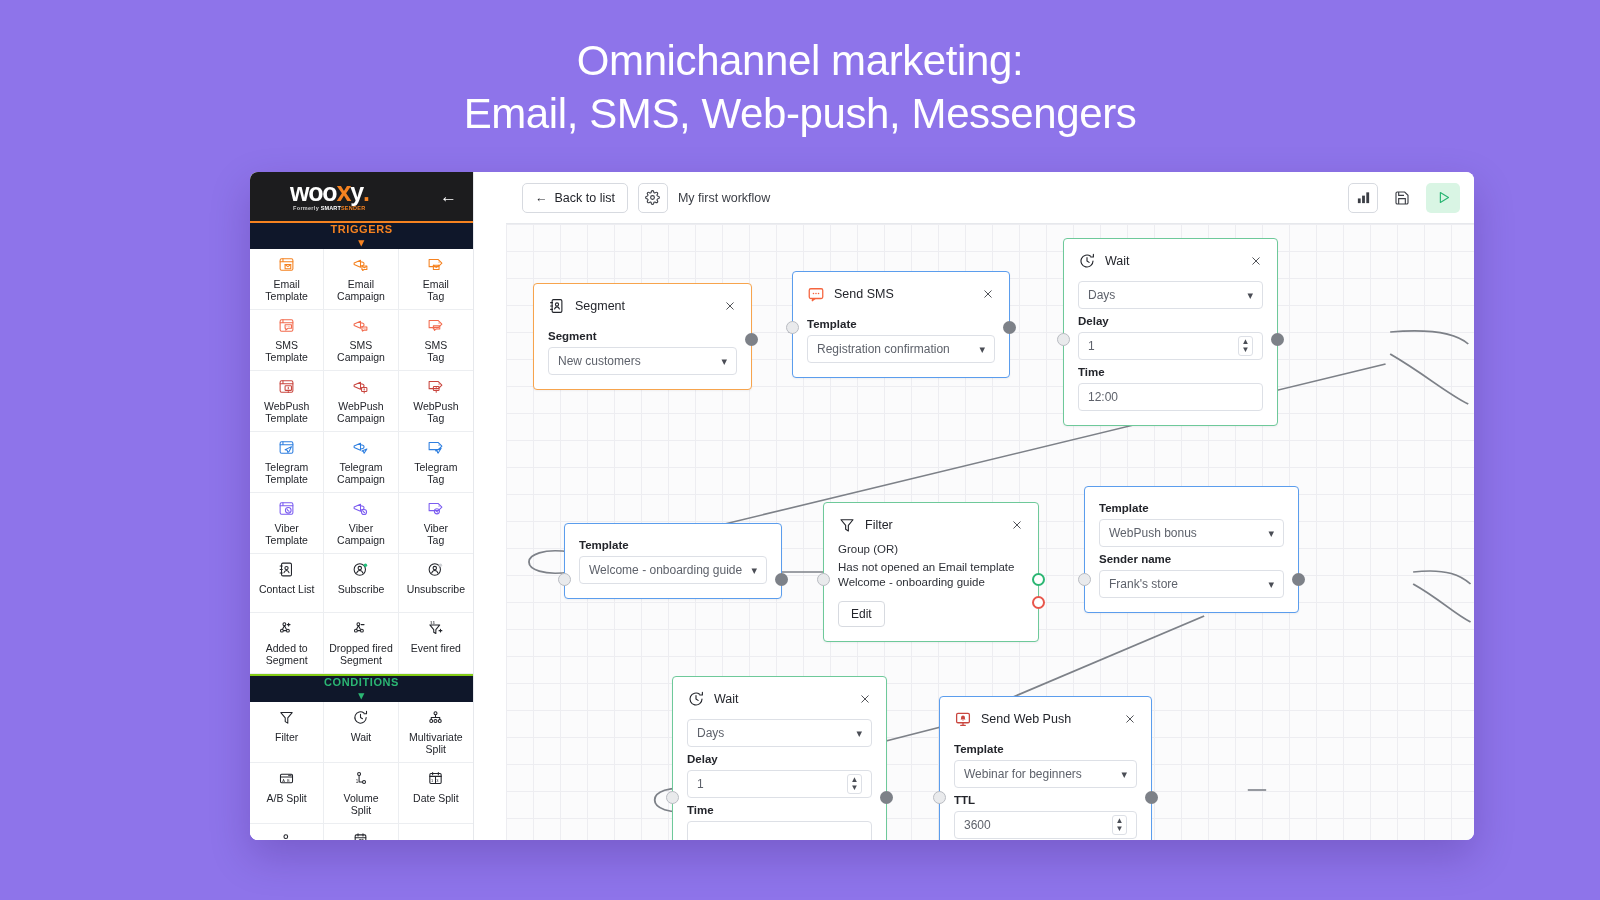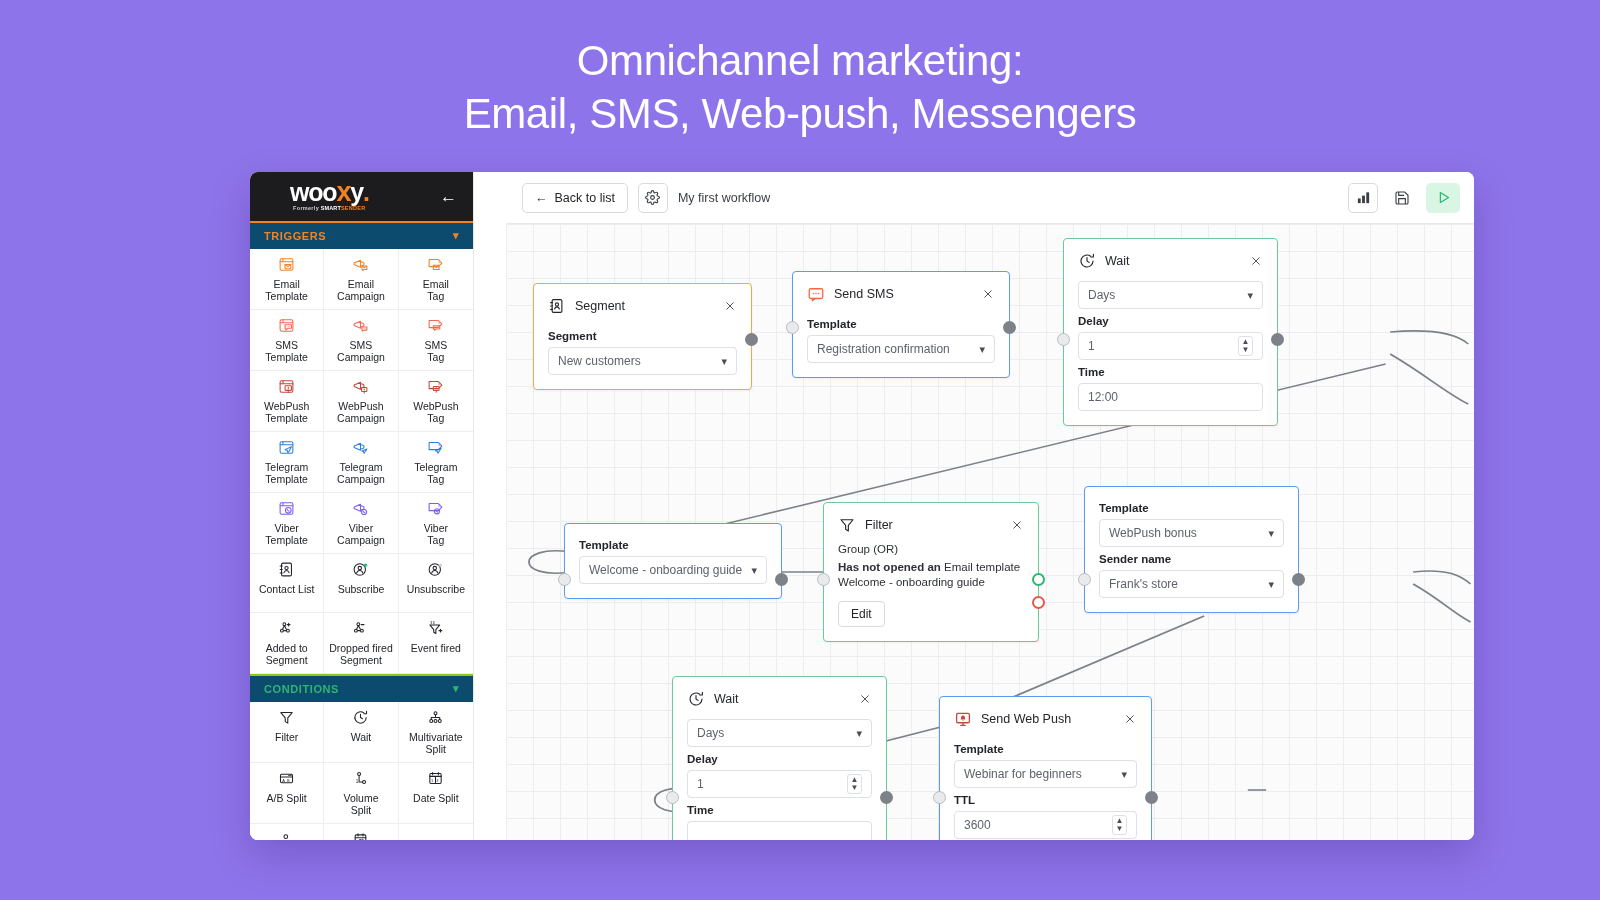--- a/index.html
+++ b/index.html
@@ -61,21 +61,22 @@
   .logo-sub i { color: #f58220; font-style: normal; font-weight: 800; }
   .collapse-btn {
     color: #ffffff; font-size: 17px; line-height: 1; cursor: pointer;
     padding: 4px 2px;
   }
 
   .section-head {
     height: 28px; display: flex; align-items: center; justify-content: space-between;
     padding: 0 14px 0 14px;
     font-size: 11px; font-weight: 700; letter-spacing: .6px;
-    background: #0c4a6e;
+    background: #0f172a;
+    flex-direction: column;
   }
   .section-head.triggers { color: #f58220; border-top: 2px solid #f58220; }
   .section-head.conditions { color: #2bb673; border-top: 2px solid #84cc16; }
   .section-head .chev { font-size: 11px; font-weight: 700; }
 
   .palette { display: grid; grid-template-columns: repeat(3, 1fr); }
   .pal-item {
     border-right: 1px solid #eceef1; border-bottom: 1px solid #eceef1;
     min-height: 59px; padding: 7px 2px 6px;
     display: flex; flex-direction: column; align-items: center; justify-content: flex-start;
@@ -156,21 +157,21 @@
     margin-left: auto; color: #4a4d55; font-size: 11px;
   }
   .spin {
     margin-left: auto; width: 15px; height: 20px; border: 1px solid #dde0e6;
     border-radius: 3px; display: flex; flex-direction: column;
     align-items: center; justify-content: center; color: #4a4d55;
     font-size: 8px; line-height: 8px; background: #fff;
   }
   .filter-text { font-size: 11.5px; color: #2d3037; line-height: 15px; }
   .filter-group { font-size: 11.5px; color: #2d3037; margin-bottom: 5px; }
-  .filter-text b { font-weight: 700; }
+  .filter-text b { font-weight: 400; }
   .edit-btn {
     margin-top: 11px; display: inline-flex; align-items: center; justify-content: center;
     height: 26px; padding: 0 12px; border: 1px solid #d7dae0; border-radius: 4px;
     background: #fff; font-size: 12px; color: #23252b; cursor: pointer;
   }
   .port {
     position: absolute; width: 13px; height: 13px; border-radius: 50%;
     border: 1px solid #ffffff;
   }
   .port.in  { background: #e9eaec; border: 1.5px solid #b9bcc2; }

